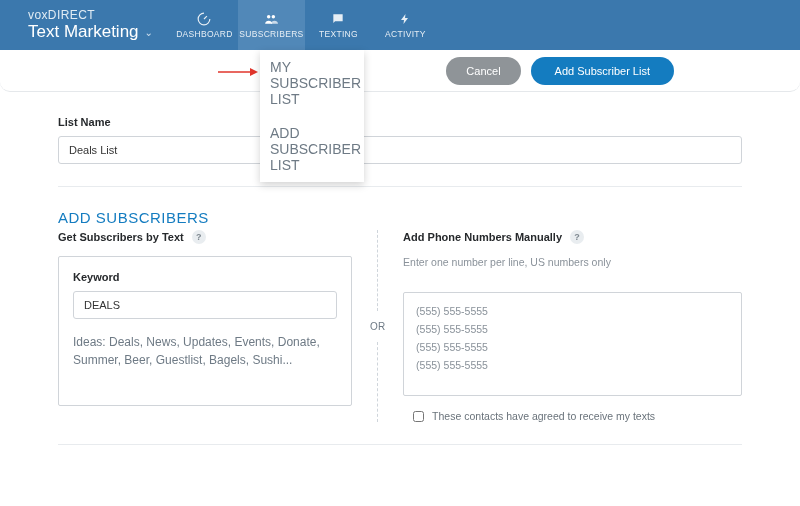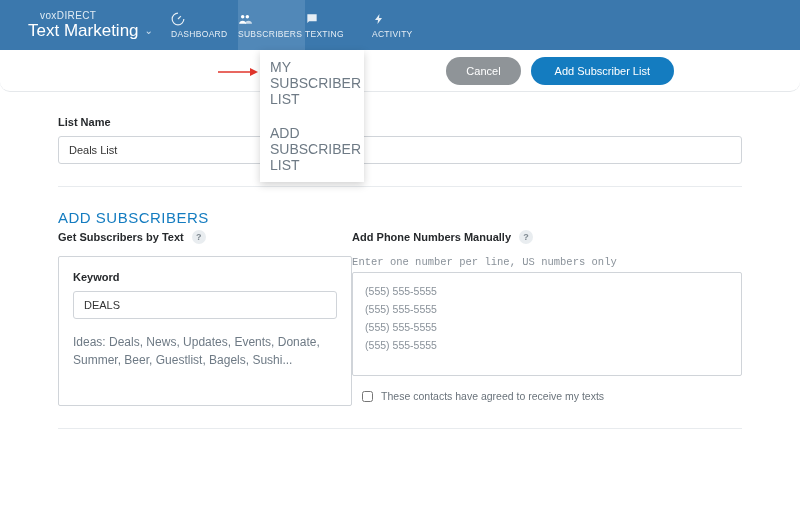--- a/index.html
+++ b/index.html
@@ -1,25 +1,25 @@
 <!DOCTYPE html>
 <html><head>
 <meta charset="utf-8">
 <style>
 * { box-sizing: border-box; margin: 0; padding: 0; }
 body { font-family: -apple-system, BlinkMacSystemFont, "Segoe UI", Arial, sans-serif; background: #fff; width: 800px; }
 
 .topbar { background: #3b78ad; height: 50px; display: flex; align-items: stretch; color: #fff; }
 .logo-block { padding: 6px 18px 6px 28px; display: flex; flex-direction: column; justify-content: center; }
-.logo-small { font-size: 10px; letter-spacing: 0.4px; color: #e1ecf4; margin-left: 12px; }
+.logo-small { font-size: 12px; letter-spacing: 0.4px; color: #e1ecf4; }
 .logo-big { font-size: 17px; font-weight: 500; display: flex; align-items: center; gap: 6px; }
 .chevron { font-size: 10px; color: #cfe0ee; }
 
 .nav { display: flex; }
-.nav-item { width: 67px; display: flex; flex-direction: column; justify-content: center; font-size: 8.5px; letter-spacing: 0.3px; color: #e6eef5; cursor: pointer; }
+.nav-item { width: 67px; display: flex; flex-direction: column; align-items: center; justify-content: center; font-size: 8.5px; letter-spacing: 0.3px; color: #e6eef5; cursor: pointer; }
 .nav-item.active { background: #5188b8; position: relative; }
 .nav-item.active::after { content:''; position:absolute; bottom:-5px; left:50%; margin-left:-5px; width:0;height:0;border-left:5px solid transparent;border-right:5px solid transparent;border-top:5px solid #5188b8; }
 .nav-icon { width:14px; height:14px; margin-bottom:3px; display:flex; align-items:center; justify-content:center; }
 
 .spacer { flex:1; }
 .top-actions { display:flex; align-items:center; gap:14px; padding-right:26px; }
 .new-text-btn { border:1.5px solid #fff; background:transparent; color:#fff; border-radius:20px; padding:5px 14px 5px 10px; font-size:10px; font-weight:600; display:flex; align-items:center; gap:6px; cursor:pointer; }
 .avatar { width:28px; height:28px; border:2px solid #fff; border-radius:50%; display:flex; align-items:center; justify-content:center; cursor:pointer; }
 
 .dropdown { position:absolute; top:50px; left:260px; width:104px; background:#fff; box-shadow:0 3px 8px rgba(0,0,0,0.18); font-size:14px; color:#6e7a85; z-index:10; }
@@ -45,21 +45,21 @@
 .divider-line { border-left:1.5px dashed #cfd5db; flex:1; width:0; min-height:60px; }
 .or-text { font-size:10px; color:#6e7a85; padding:10px 0; }
 
 .sub-heading { font-size:11px; font-weight:700; color:#26292c; margin-bottom:12px; display:flex; align-items:center; gap:8px; }
 .help-badge { width:14px; height:14px; border-radius:50%; background:#e9edf0; color:#7e8890; font-size:9px; display:flex; align-items:center; justify-content:center; cursor:pointer; }
 
 .box { border:1px solid #d0d4d9; border-radius:2px; padding:14px; min-height:150px; }
 .box-label { font-size:11px; font-weight:700; color:#26292c; margin-bottom:8px; }
 .ideas { font-size:12px; color:#6e7a85; line-height:1.5; margin-top:14px; }
 
-.manual-hint { font-size:10.5px; color:#8a929a; margin-bottom:4px;font-family:Liberation Mono, monospace; }
+.manual-hint { font-size:10.5px; color:#8a929a; margin-bottom:24px; }
 .numbers-box { border:1px solid #d0d4d9; border-radius:2px; padding:10px 12px; font-size:10.5px; color:#8a929a; line-height:1.7; min-height:104px; white-space:pre-line; }
 .consent { display:flex; align-items:center; gap:8px; font-size:10.5px; color:#6a737b; margin-top:14px; padding-left:10px; }
 .consent input { width:11px; height:11px; }
 </style>
 </head>
 <body>
 
 <div class="topbar">
   <div class="logo-block">
     <div class="logo-small">voxDIRECT</div>
@@ -135,20 +135,25 @@
         <span>Get Subscribers by Text</span>
         <span class="help-badge">?</span>
       </div>
       <div class="box">
         <div class="box-label">Keyword</div>
         <input class="text-input" value="DEALS" style="">
         <div class="ideas">Ideas: Deals, News, Updates, Events, Donate, Summer, Beer, Guestlist, Bagels, Sushi...</div>
       </div>
     </div>
 
+    <div class="divider">
+      <div class="divider-line"></div>
+      <div class="or-text">OR</div>
+      <div class="divider-line"></div>
+    </div>
 
     <div class="col col-right">
       <div class="sub-heading">
         <span>Add Phone Numbers Manually</span>
         <span class="help-badge">?</span>
       </div>
       <div class="manual-hint">Enter one number per line, US numbers only</div>
       <div class="numbers-box">(555) 555-5555
 (555) 555-5555
 (555) 555-5555

